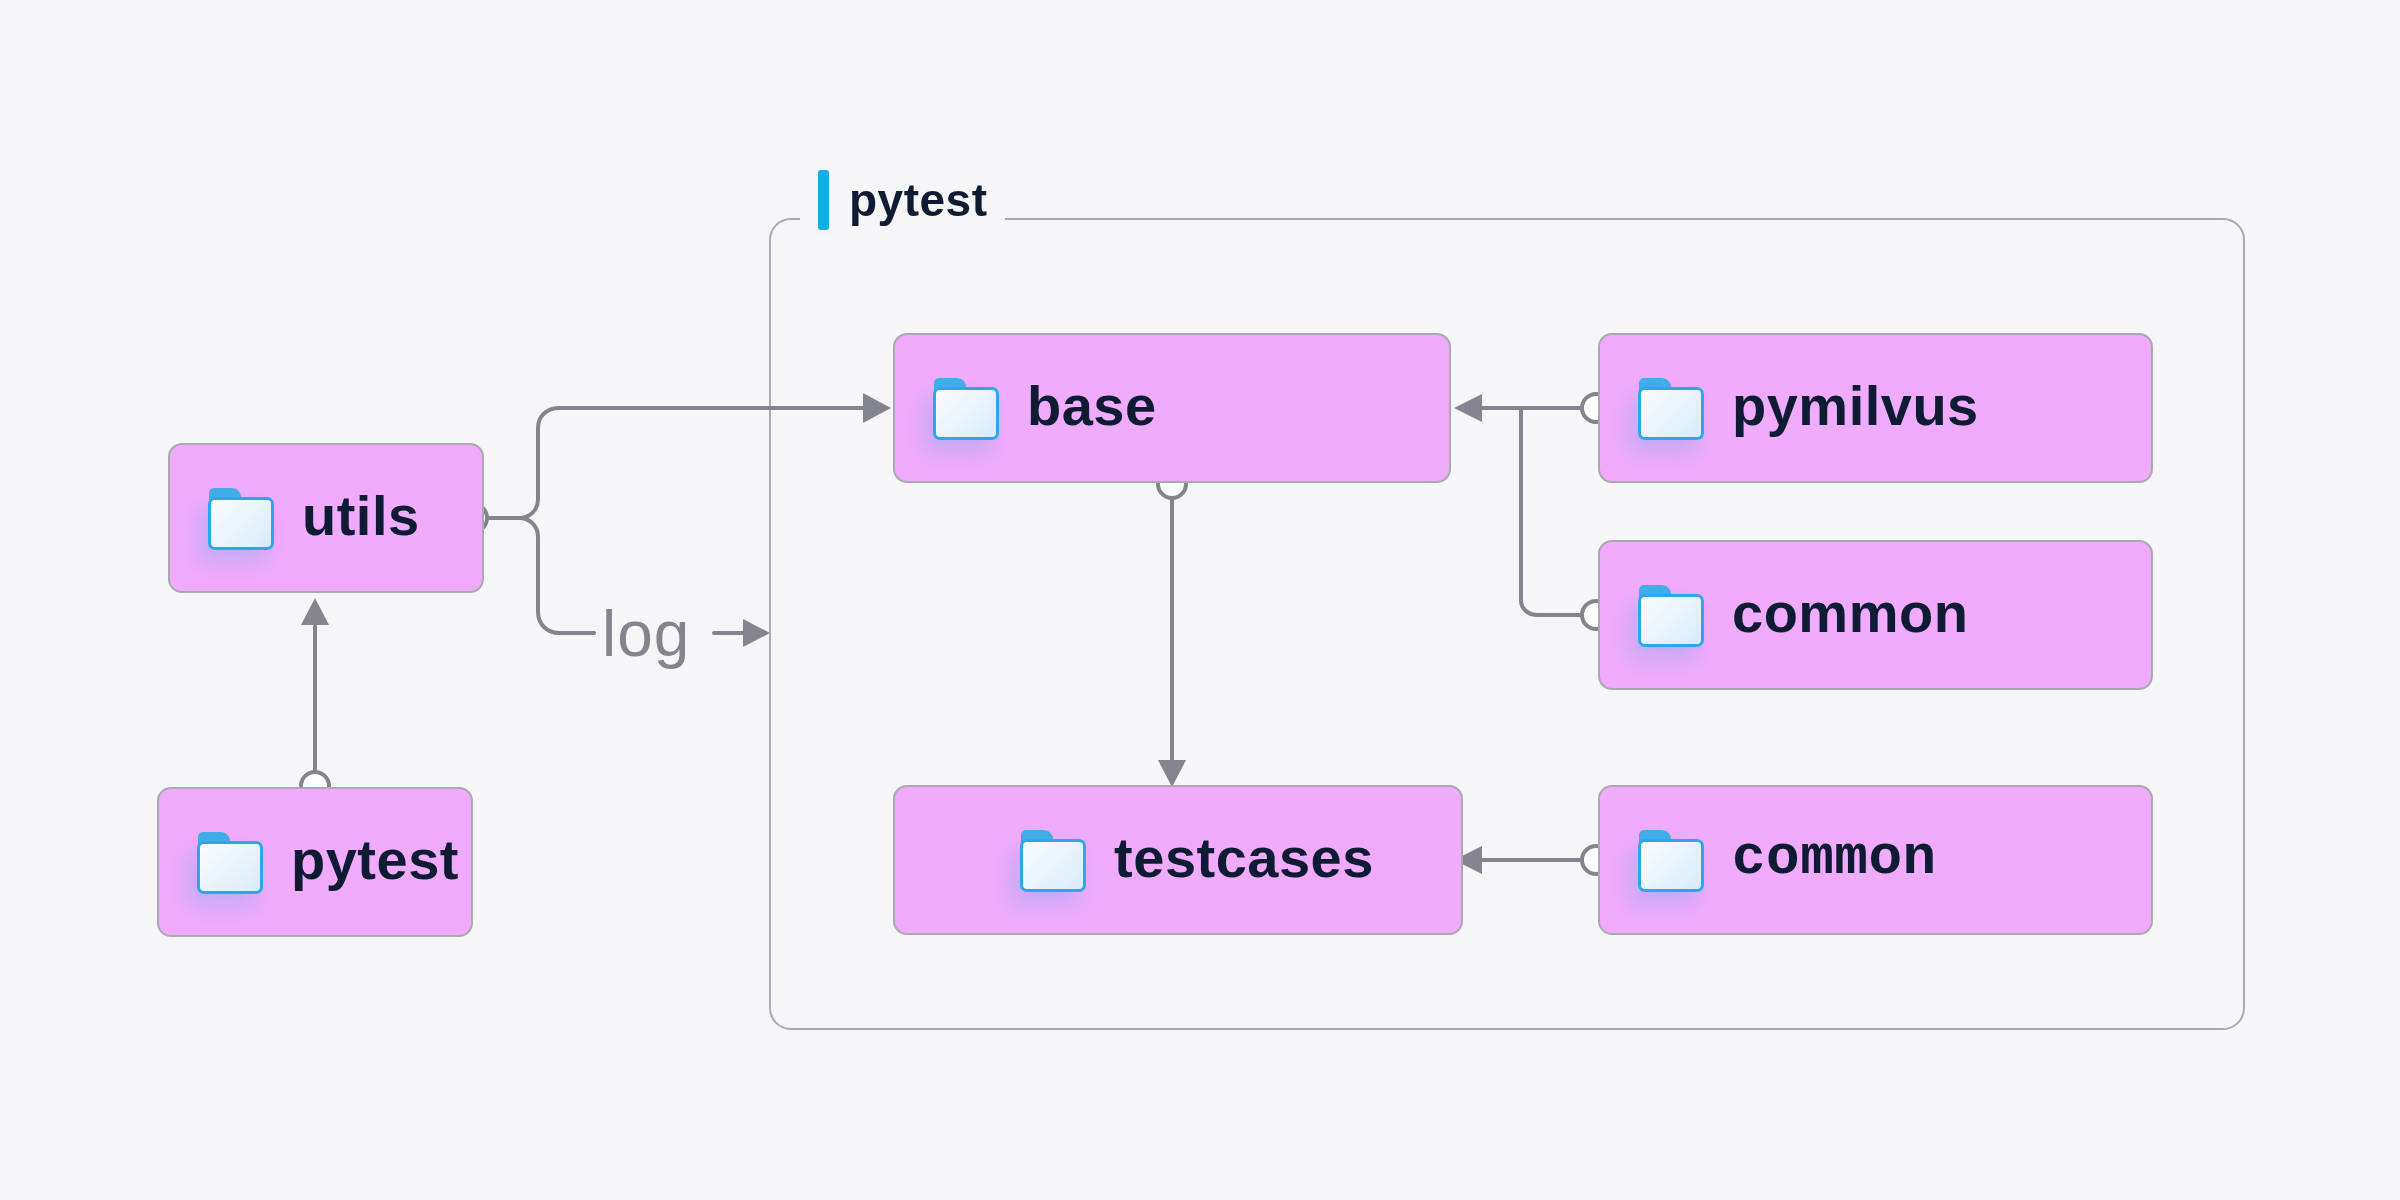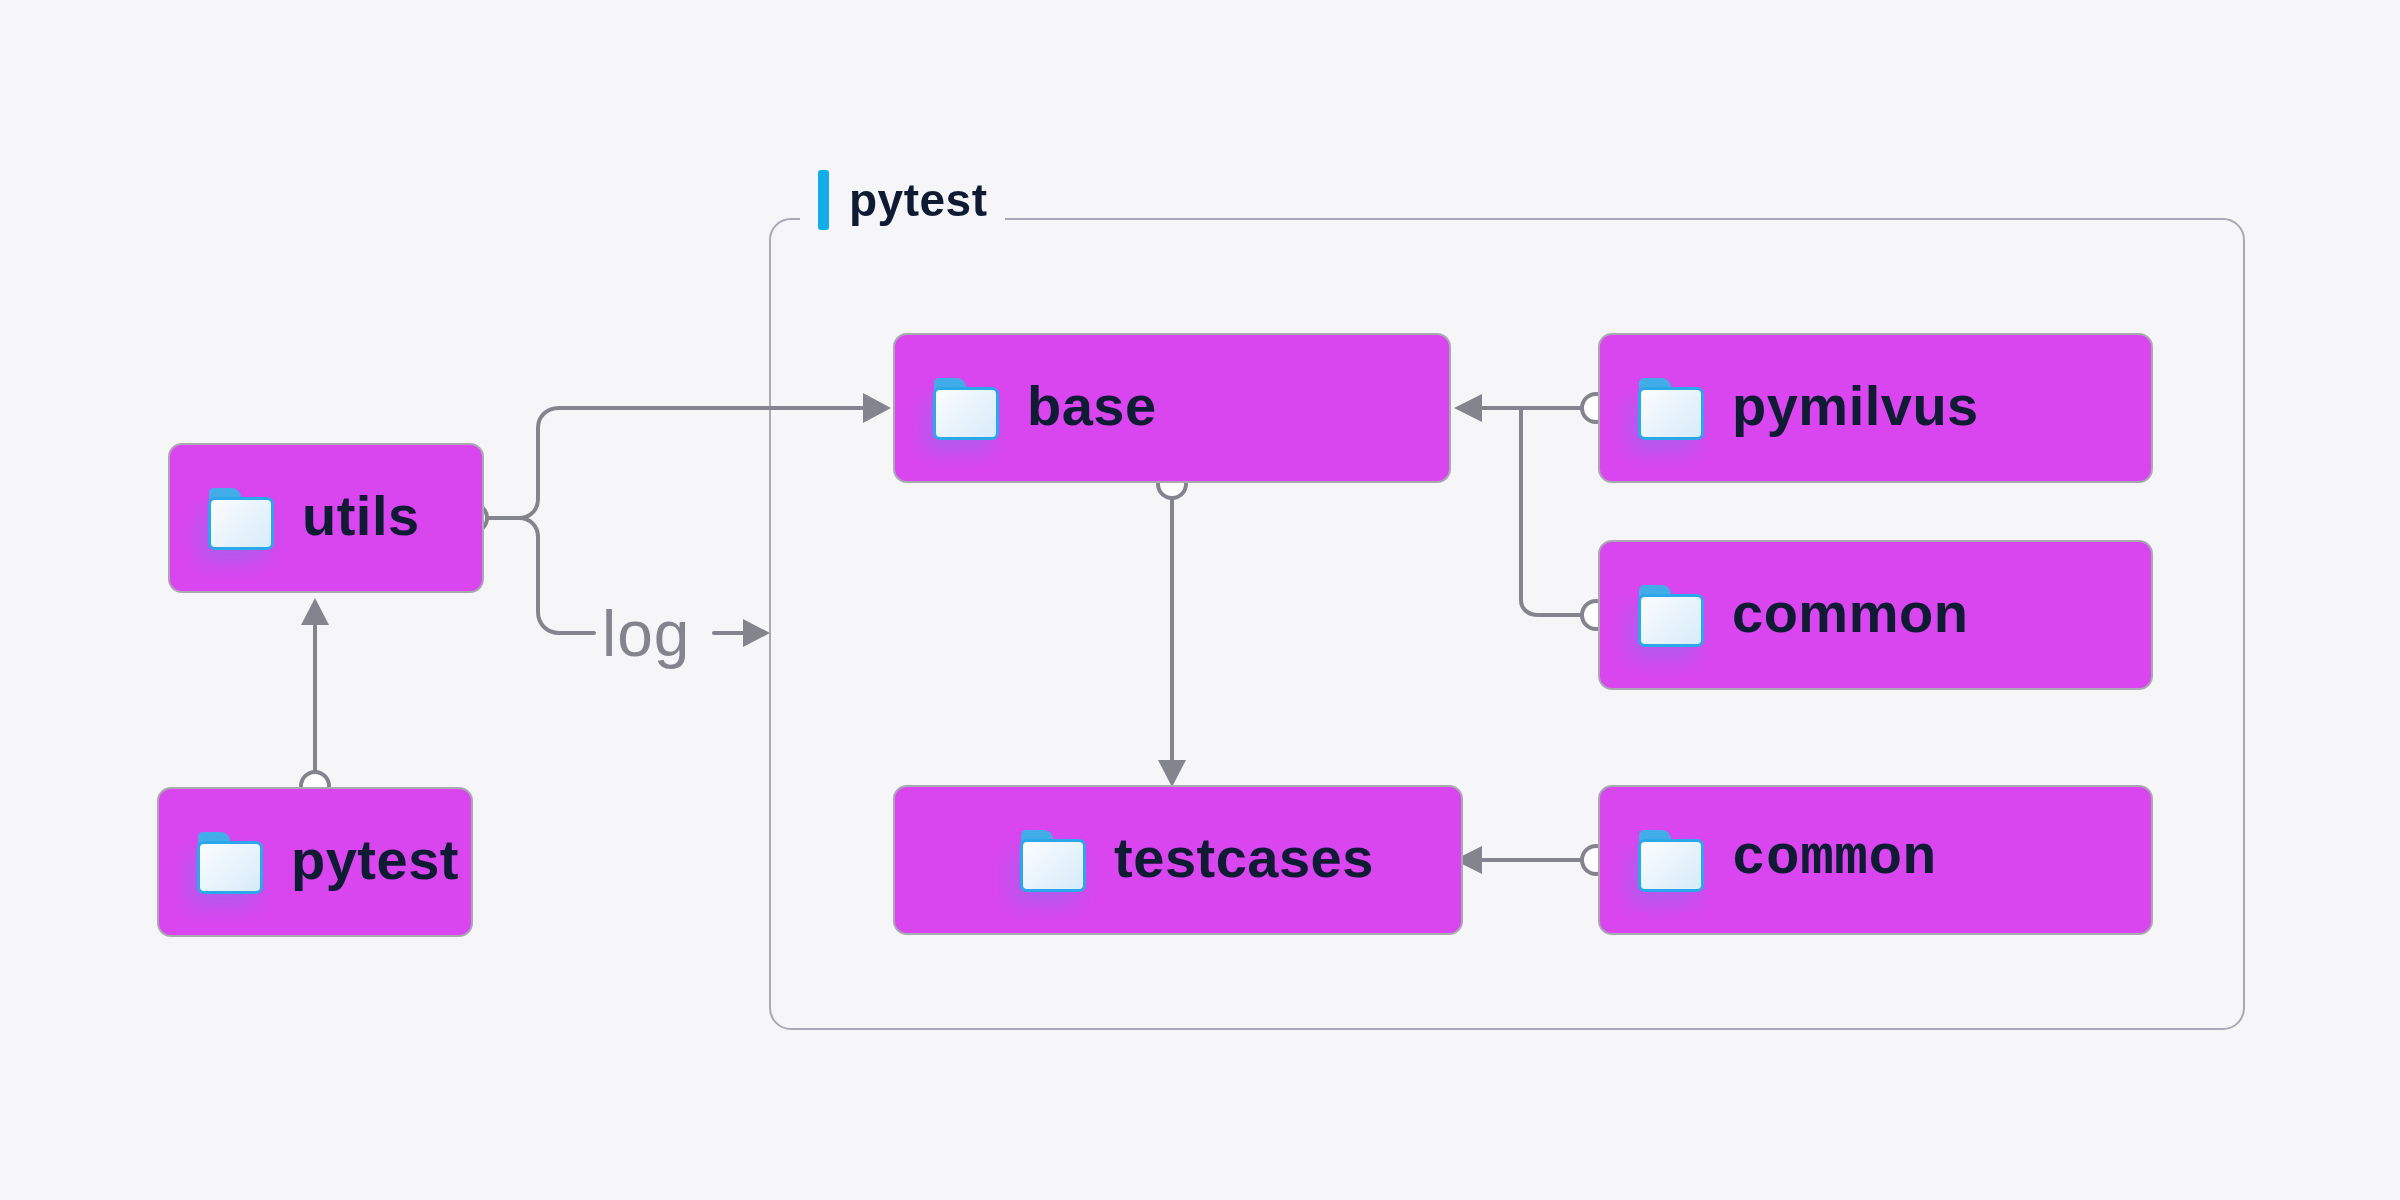--- a/index.html
+++ b/index.html
@@ -51,21 +51,21 @@
     font-weight: 700;
     color: #0e1b33;
     letter-spacing: 0.5px;
     line-height: 1;
   }
 
   
   .node {
     position: absolute;
     height: 150px;
-    background: #d946ef;
+    background: #f0abfc;
     border: 2px solid #a9a9b2;
     border-radius: 14px;
     box-sizing: border-box;
     display: flex;
     align-items: center;
     padding-left: 38px;
     gap: 28px;
   }
   .node-label {
     font-size: 56px;

